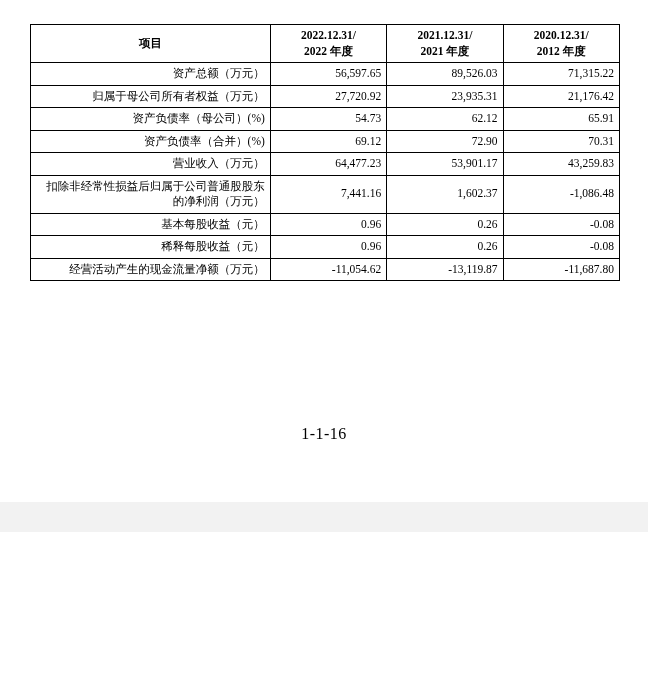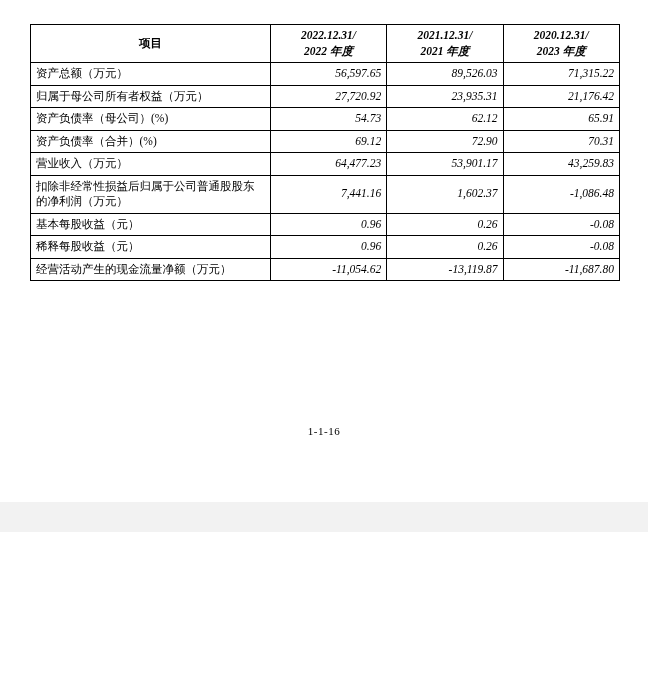--- a/index.html
+++ b/index.html
@@ -58,43 +58,42 @@
     vertical-align: middle;
     line-height: 1.35;
   }
   table.fin th {
     text-align: center;
     font-weight: bold;
     font-size: 11.5px;
   }
   .c-item {
     width: 262px;
-    text-align: left;
+    text-align: right;
   }
   .c-num {
     width: 114px;
     text-align: right;
-    font-style: italic;
   }
   .hdr-sub {
     display: block;
   }
   .main-table-wrap {
     position: absolute;
     left: 30px;
     top: 24px;
     width: 590px;
   }
   .page-no {
     position: absolute;
     left: 0;
     top: 425px;
     width: 648px;
     text-align: center;
-    font-size: 11px;
+    font-size: 16px;
     letter-spacing: 0.5px;
   }
 </style>
 </head>
 <body>
 
 <div class="page-top">
 
   <div class="main-table-wrap">
     <table class="fin">
@@ -104,21 +103,21 @@
           <th class="c-num">
             <span class="hdr-sub">2022.12.31/</span>
             <span class="hdr-sub">2022 年度</span>
           </th>
           <th class="c-num">
             <span class="hdr-sub">2021.12.31/</span>
             <span class="hdr-sub">2021 年度</span>
           </th>
           <th class="c-num">
             <span class="hdr-sub">2020.12.31/</span>
-            <span class="hdr-sub">2023 年度</span>
+            <span class="hdr-sub">2012 年度</span>
           </th>
         </tr>
       </thead>
       <tbody>
         <tr>
           <td class="c-item">资产总额（万元）</td>
           <td class="c-num">56,597.65</td>
           <td class="c-num">89,526.03</td>
           <td class="c-num">71,315.22</td>
         </tr>

